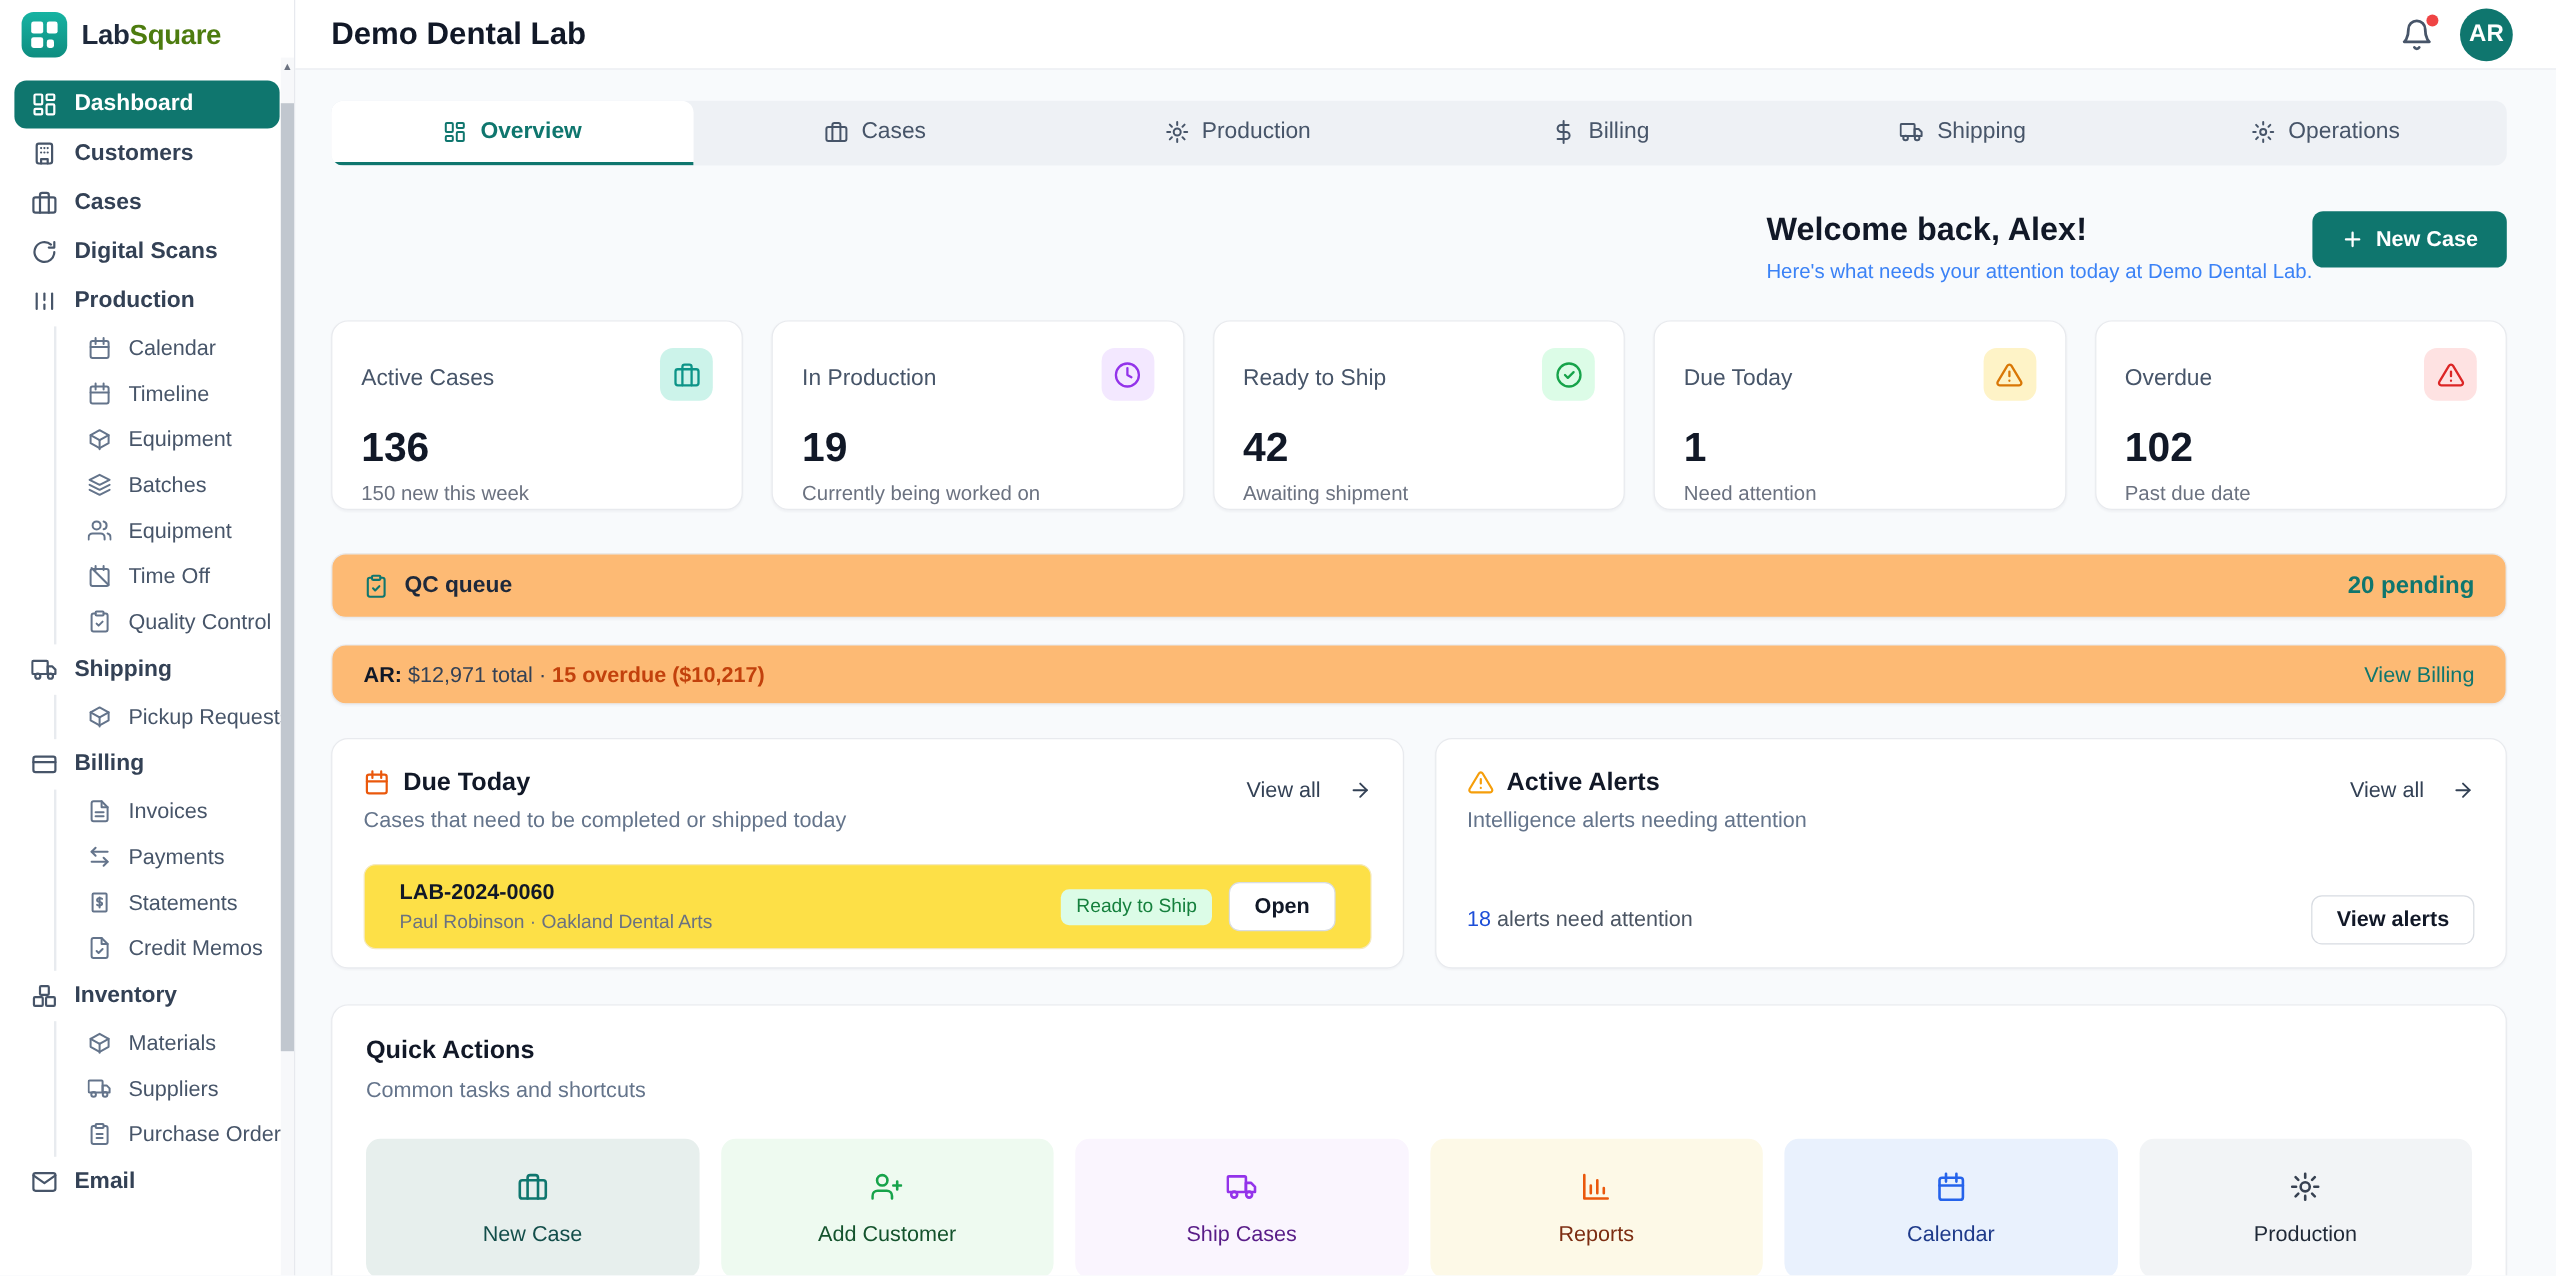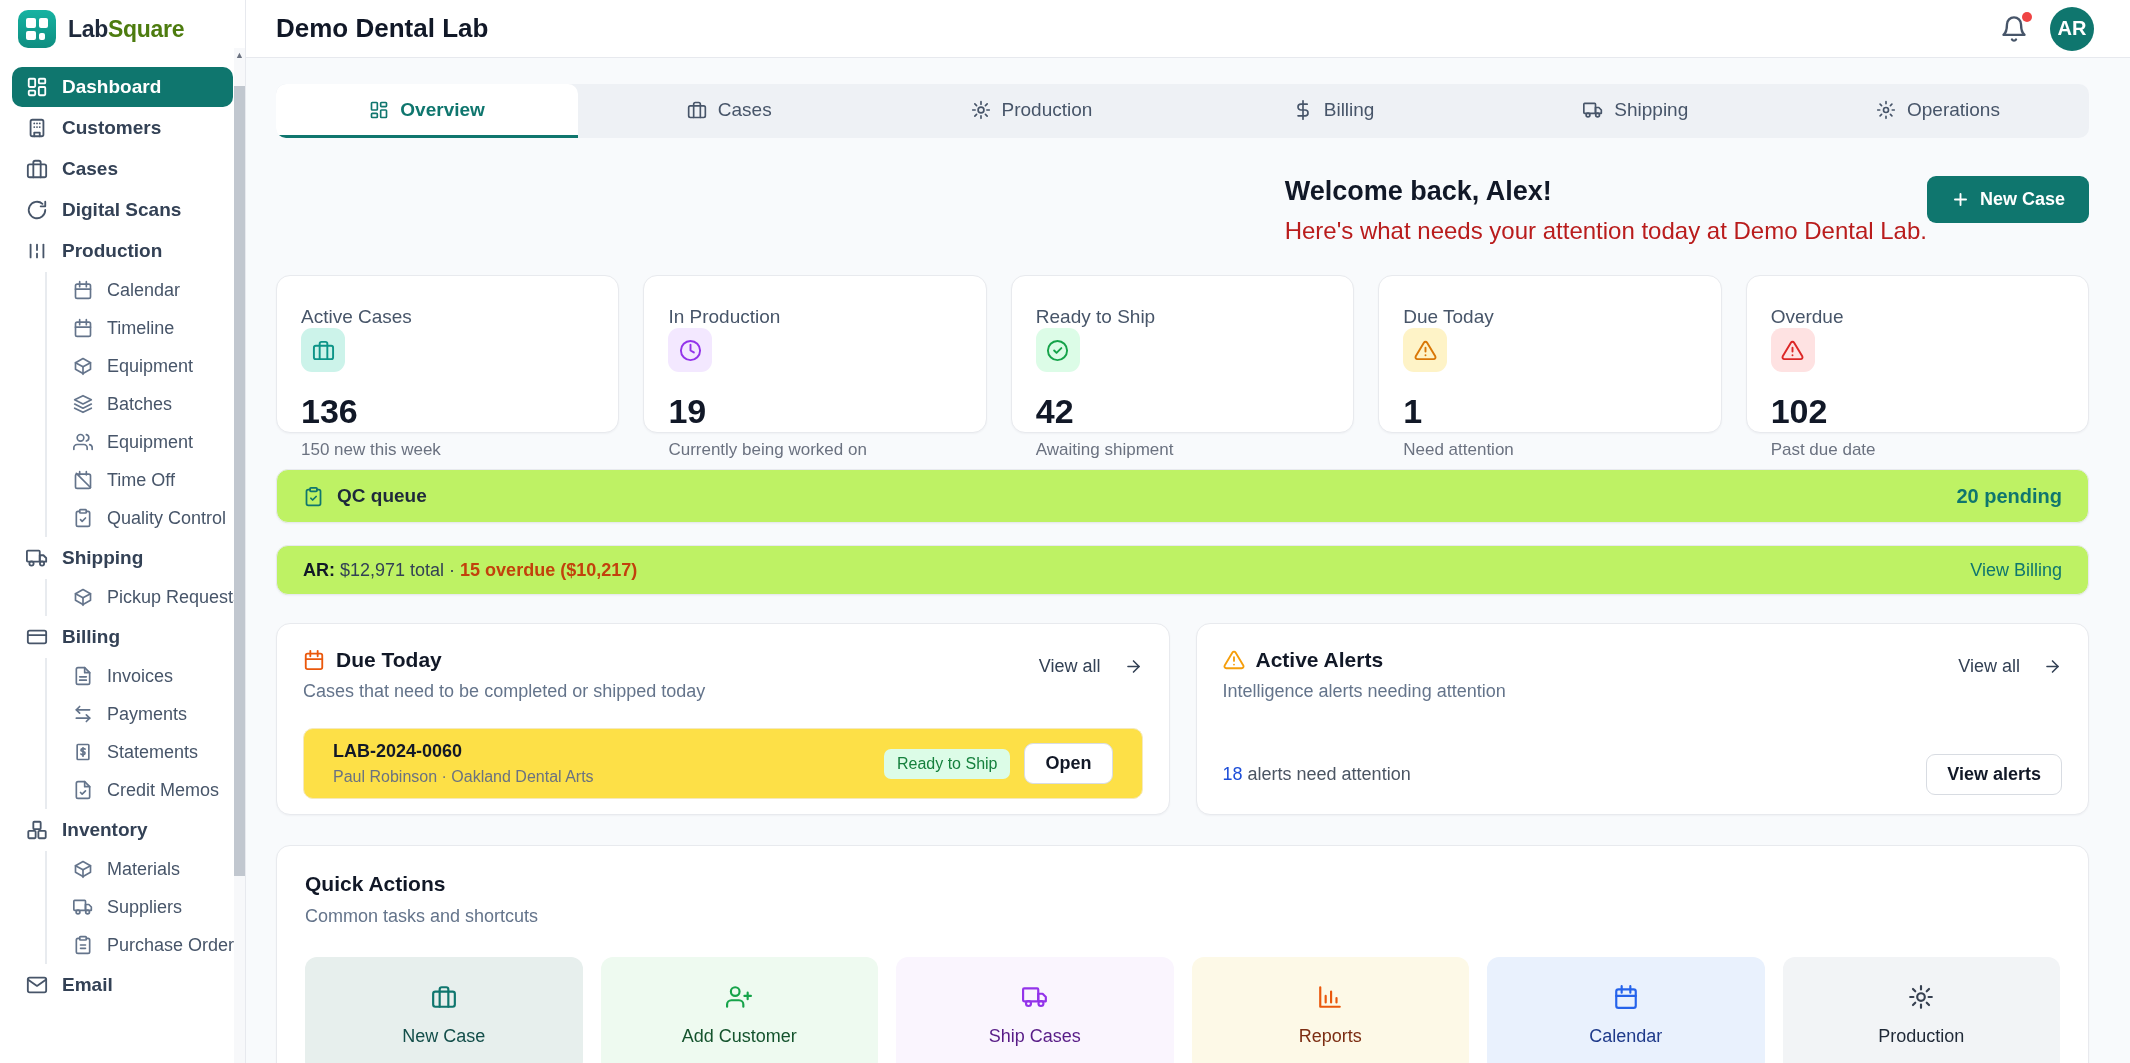--- a/index.html
+++ b/index.html
@@ -44,34 +44,34 @@
   
   .tabs { display:flex; background:#eef1f5; border-radius:10px; height:54px; overflow:hidden; }
   .tab { flex:1; display:flex; align-items:center; justify-content:center; gap:11px; font-size:19px; color:#475569; cursor:pointer; border-bottom:3px solid transparent; }
   .tab .ic { color:#475569; }
   .tab.active { background:#ffffff; color:#0f766e; font-weight:600; border-bottom-color:#0f766e; border-radius:10px 10px 0 0; }
   .tab.active .ic { color:#0f766e; }
 
   
   .welcome-row { display:flex; align-items:flex-start; justify-content:flex-end; margin-top:38px; }
   .welcome-title { font-size:27px; font-weight:700; color:#111827; }
-  .welcome-sub { font-size:24px; color:#b91c1c; margin-top:10px; }
+  .welcome-sub { font-size:17px; color:#3b82f6; margin-top:10px; }
   .btn-primary { display:flex; align-items:center; gap:10px; background:#0f766e; color:#ffffff; font-size:18px; font-weight:600; border:none; border-radius:9px; padding:13px 24px; cursor:pointer; }
 
   
   .stats { display:flex; gap:24px; margin-top:30px; }
   .stat { flex:1; background:#ffffff; border:1px solid #e8eaee; border-radius:14px; padding:22px 24px 24px 24px; height:158px; box-shadow:0 1px 2px rgba(16,24,40,.04); }
-  .stat-top { display:flex; align-items:flex-start; justify-content:space-between;flex-direction:column; }
+  .stat-top { display:flex; align-items:center; justify-content:space-between; }
   .stat-label { font-size:19px; color:#475569; padding-top:8px; }
   .stat-badge { width:44px; height:44px; border-radius:11px; display:flex; align-items:center; justify-content:center; }
   .stat-value { font-size:34px; font-weight:700; color:#111827; margin-top:20px; }
   .stat-caption { font-size:17px; color:#6b7280; margin-top:9px; }
 
   
-  .bar { background:#bef264; border:1px solid #e8eaee; border-radius:12px; display:flex; align-items:center; justify-content:space-between; padding:0 26px; box-shadow:0 1px 2px rgba(16,24,40,.04); }
+  .bar { background:#fdba74; border:1px solid #e8eaee; border-radius:12px; display:flex; align-items:center; justify-content:space-between; padding:0 26px; box-shadow:0 1px 2px rgba(16,24,40,.04); }
   .qc-bar { height:54px; margin-top:36px; }
   .qc-left { display:flex; align-items:center; gap:13px; font-size:19px; font-weight:600; color:#1e293b; }
   .qc-left .ic { color:#0f766e; }
   .qc-right { font-size:20px; font-weight:600; color:#0f766e; }
   .ar-bar { height:50px; margin-top:22px; font-size:18px; }
   .ar-left { color:#334155; }
   .ar-left b { color:#111827; }
   .ar-overdue { color:#c2410c; font-weight:700; }
   .link-teal { color:#0f766e; font-size:18px; font-weight:500; cursor:pointer; text-decoration:none; }
 

